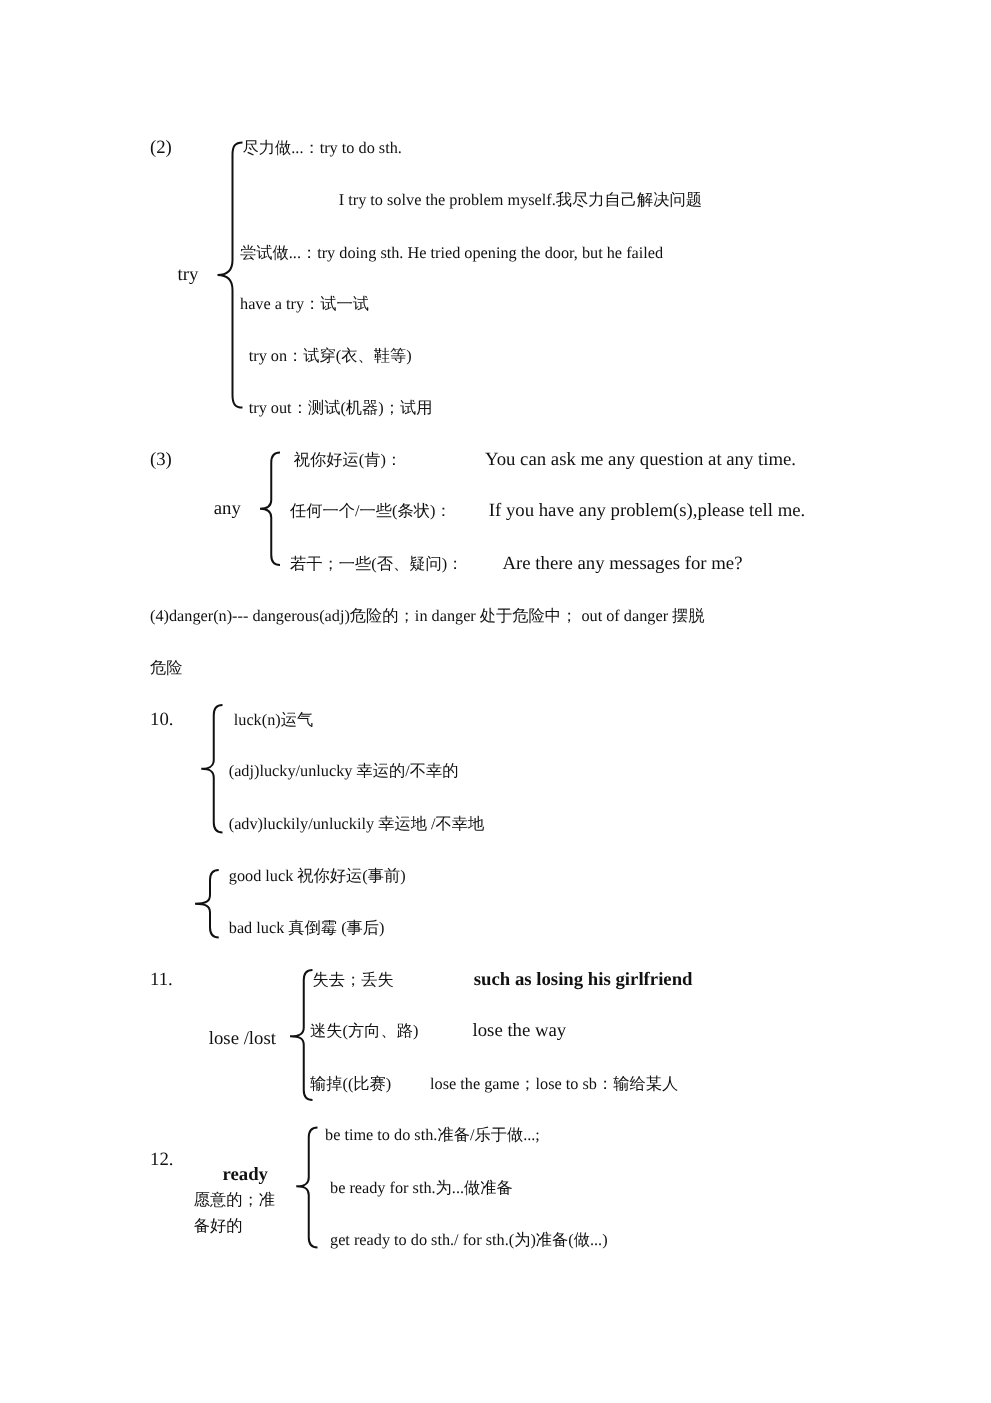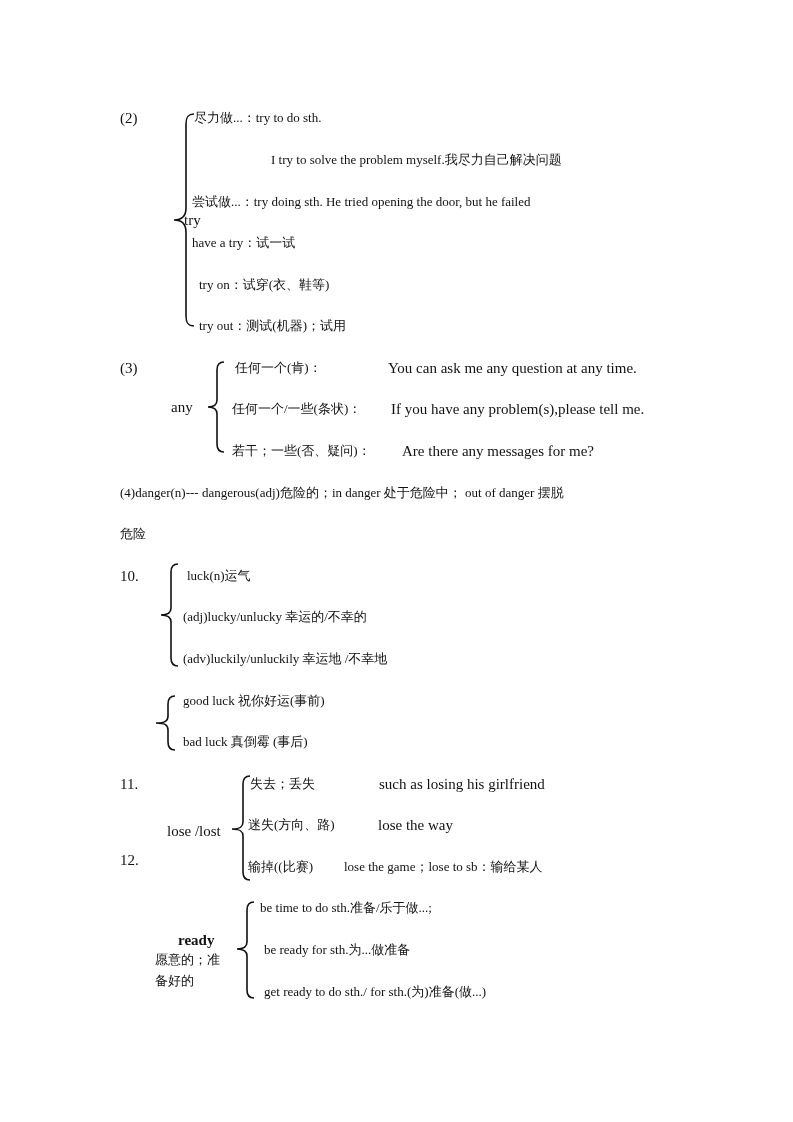--- a/index.html
+++ b/index.html
@@ -8,39 +8,39 @@
     .t { position: absolute; font-size: 15px; white-space: nowrap; line-height: 18px; }
     .zh { font-family: Liberation Serif, serif; font-size: 13px; }
     svg.brace { position: absolute; overflow: visible; }
     svg.brace path { fill: none; stroke: #111; stroke-width: 1.6; }
   </style>
 </head>
 <body>
 
 <div>
   <span class="t" style="left:120px;top:109px;">(2)</span>
-  <span class="t" style="left:142px;top:211px;margin-left:42px;">try</span>
+  <span class="t" style="left:142px;top:211px;">try</span>
   <svg class="brace" style="left:166px;top:112px;" width="30" height="220">
     <path d="M28,2 C22,2 20,5 20,12 L20,96 C20,104 16,108 8,108 C16,108 20,112 20,120 L20,204 C20,211 22,214 28,214"></path>
   </svg>
   <span class="t zh" style="left:194px;top:109px;">尽力做...：try to do sth.</span>
   <span class="t zh" style="left:271px;top:151px;">I try to solve the problem myself.我尽力自己解决问题</span>
   <span class="t zh" style="left:192px;top:193px;">尝试做...：try doing sth. He tried opening the door, but he failed</span>
   <span class="t zh" style="left:192px;top:234px;">have a try：试一试</span>
   <span class="t zh" style="left:199px;top:276px;">try on：试穿(衣、鞋等)</span>
   <span class="t zh" style="left:199px;top:317px;">try out：测试(机器)；试用</span>
 </div>
 
 <div>
   <span class="t" style="left:120px;top:359px;">(3)</span>
   <span class="t" style="left:171px;top:398px;">any</span>
   <svg class="brace" style="left:204px;top:360px;" width="24" height="100">
     <path d="M20,2 C15,2 13,5 13,10 L13,40 C13,45 10,47 4,47 C10,47 13,49 13,54 L13,84 C13,89 15,92 20,92"></path>
   </svg>
-  <span class="t zh" style="left:235px;top:359px;">任何一个(肯)：</span>
+  <span class="t zh" style="left:235px;top:359px;">祝你好运(肯)：</span>
   <span class="t" style="left:388px;top:359px;">You can ask me any question at any time.</span>
   <span class="t zh" style="left:232px;top:400px;">任何一个/一些(条状)：</span>
   <span class="t" style="left:391px;top:400px;">If you have any problem(s),please tell me.</span>
   <span class="t zh" style="left:232px;top:442px;">若干；一些(否、疑问)：</span>
   <span class="t" style="left:402px;top:442px;">Are there any messages for me?</span>
 </div>
 
 <div>
   <span class="t zh" style="left:120px;top:484px;">(4)danger(n)--- dangerous(adj)危险的；in danger  处于危险中；  out of danger  摆脱</span>
   <span class="t zh" style="left:120px;top:525px;">危险</span>
@@ -62,29 +62,29 @@
   <span class="t zh" style="left:183px;top:733px;">bad luck    真倒霉    (事后)</span>
 </div>
 
 <div>
   <span class="t" style="left:120px;top:775px;text-align:right;">11.</span>
   <span class="t" style="left:167px;top:822px;">lose /lost</span>
   <svg class="brace" style="left:230px;top:774px;" width="24" height="112">
     <path d="M20,2 C15,2 13,5 13,10 L13,48 C13,53 10,55 2,55 C10,55 13,57 13,62 L13,98 C13,103 15,106 20,106"></path>
   </svg>
   <span class="t zh" style="left:250px;top:775px;">失去；丢失</span>
-  <span class="t" style="left:379px;top:775px;">such as losing his girlfriend</span>
+  <span class="t" style="left:379px;top:775px;font-weight:bold;">such as losing his girlfriend</span>
   <span class="t zh" style="left:248px;top:816px;">迷失(方向、路)</span>
   <span class="t" style="left:378px;top:816px;">lose the way</span>
   <span class="t zh" style="left:248px;top:858px;">输掉((比赛)</span>
   <span class="t zh" style="left:344px;top:858px;">lose the game；lose to sb：输给某人</span>
 </div>
 
 <div>
-  <span class="t" style="left:120px;top:851px;">12.</span>
+  <span class="t" style="left:120px;top:919px;">12.</span>
   <span class="t" style="left:178px;top:931px;font-weight:bold;">ready</span>
   <span class="t zh" style="left:155px;top:951px;">愿意的；准</span>
   <span class="t zh" style="left:155px;top:972px;">备好的</span>
   <svg class="brace" style="left:234px;top:900px;" width="24" height="104">
     <path d="M20,2 C15,2 13,5 13,10 L13,42 C13,47 10,49 3,49 C10,49 13,51 13,56 L13,90 C13,95 15,98 20,98"></path>
   </svg>
   <span class="t zh" style="left:260px;top:899px;">be time to do sth.准备/乐于做...;</span>
   <span class="t zh" style="left:264px;top:941px;">be ready for sth.为...做准备</span>
   <span class="t zh" style="left:264px;top:983px;">get ready to do sth./ for sth.(为)准备(做...)</span>
 </div>

